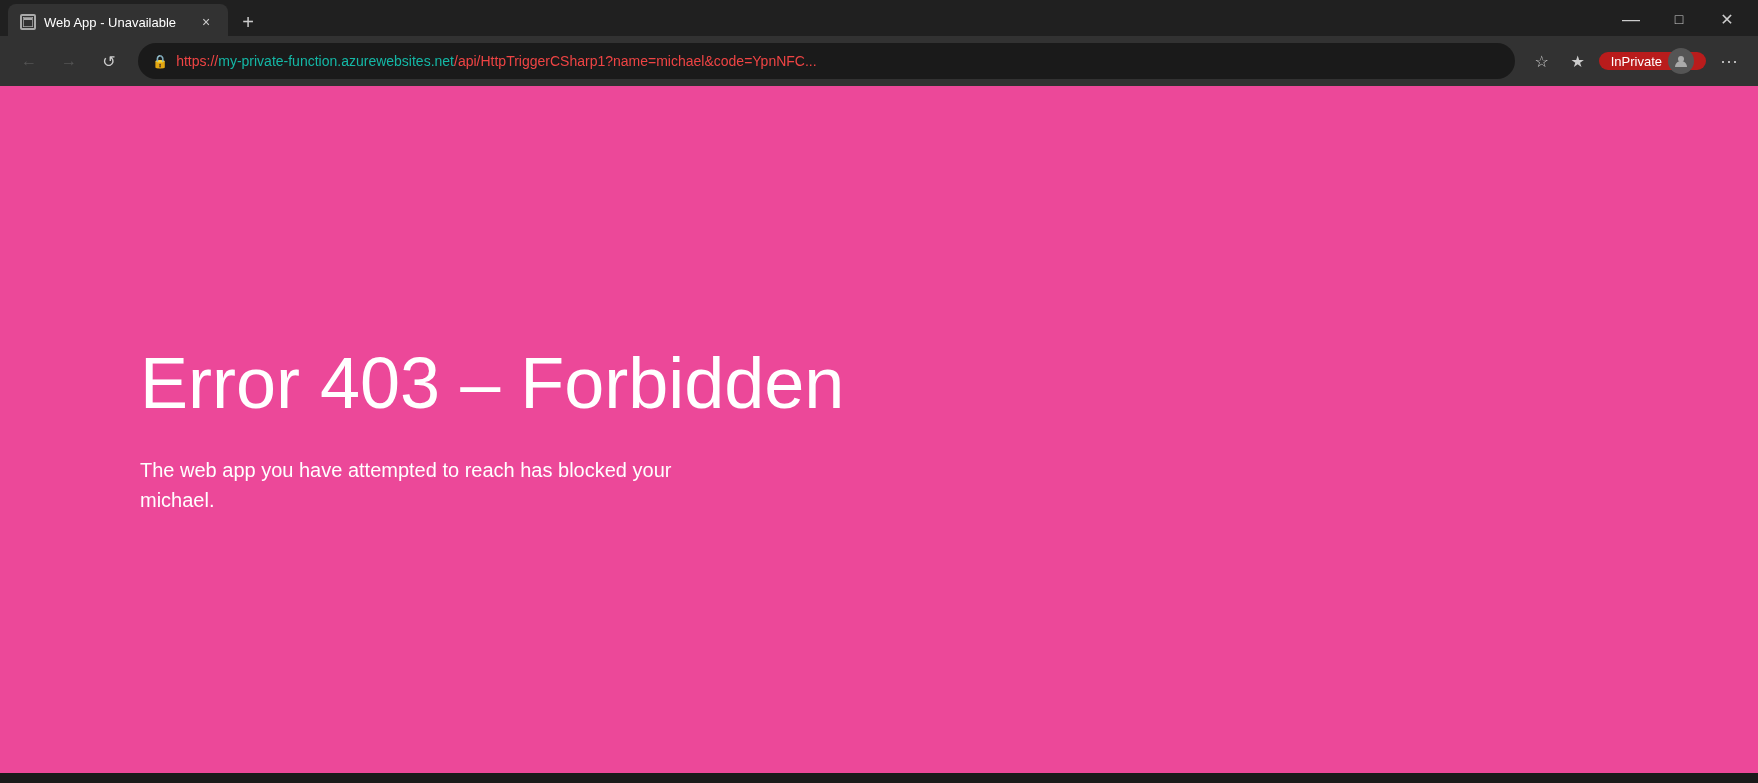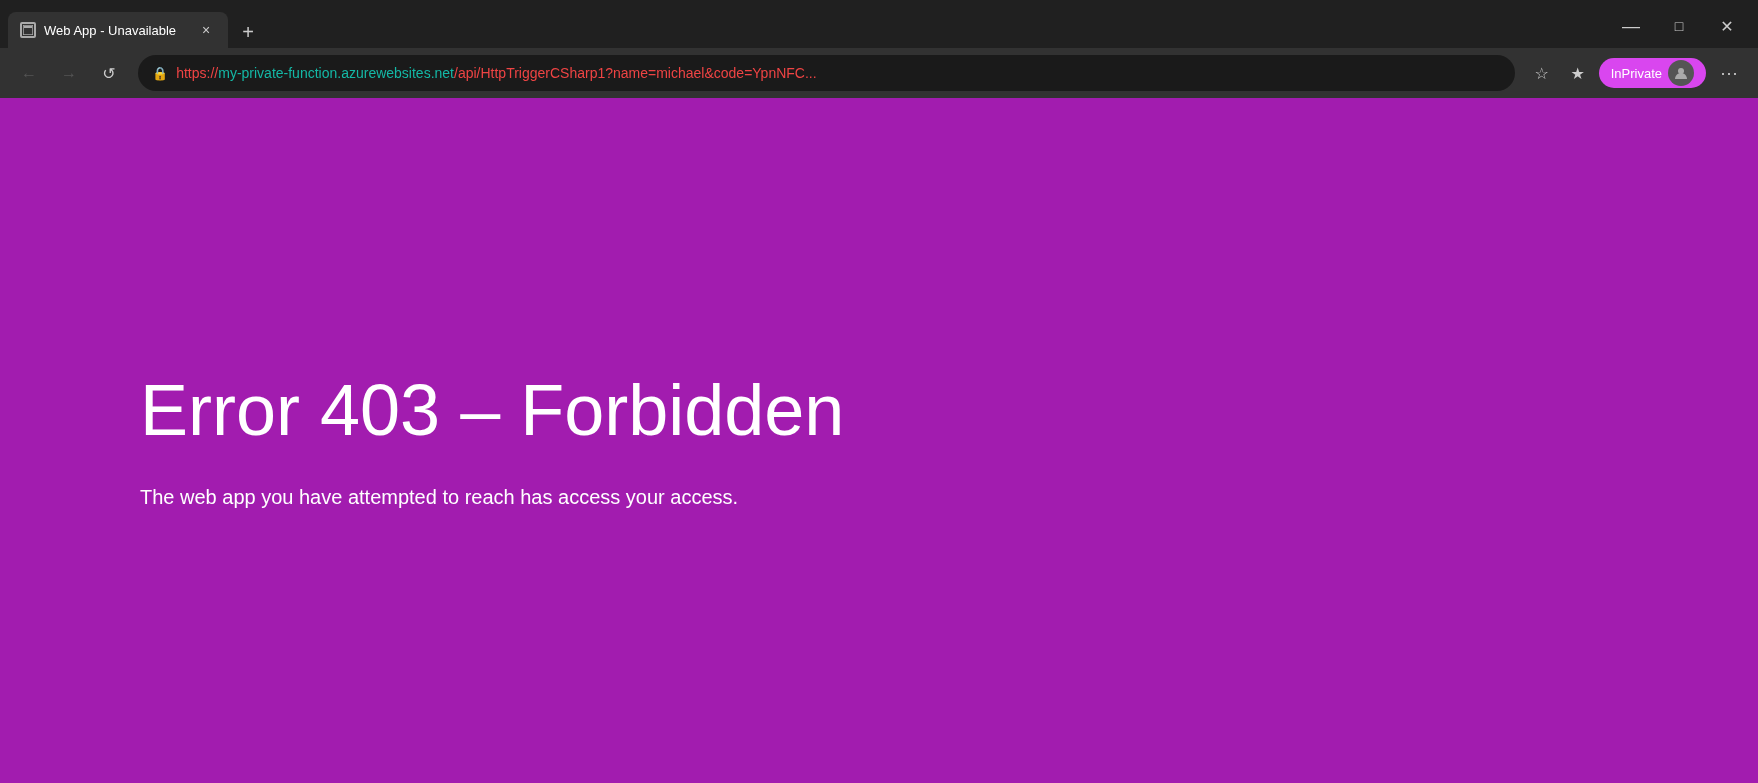--- a/index.html
+++ b/index.html
@@ -1,23 +1,23 @@
 <!DOCTYPE html>
 <html><head>
   <meta charset="utf-8">
   <style>
     * { margin: 0; padding: 0; box-sizing: border-box; }
     body { width: 1758px; height: 783px; font-family: 'Segoe UI', Arial, sans-serif; overflow: hidden; background: #1a1a1a; }
 
     
     .tab-bar {
       display: flex;
-      align-items: flex-end;
+      align-items: center;
       background: #202020;
-      height: 48px;
+      height: 36px;
       padding: 0 8px;
       padding-top: 8px;
     }
     .tab {
       display: flex;
       align-items: center;
       background: #323232;
       border-radius: 8px 8px 0 0;
       padding: 0 12px;
       height: 36px;
@@ -128,32 +128,32 @@
       align-items: center;
       justify-content: center;
       color: #ccc;
       font-size: 16px;
       cursor: pointer;
       border-radius: 50%;
       flex-shrink: 0;
     }
 
     .inprivate-btn {
-      background: #d946ef;
+      background: #b91c1c;
       color: #fff;
       border-radius: 20px;
       padding: 4px 12px;
       font-size: 13px;
       display: flex;
       align-items: center;
       gap: 6px;
       cursor: pointer;
       white-space: nowrap;
       flex-shrink: 0;
-      height: 30px;
+      height: 18px;
     }
     .profile-avatar {
       width: 26px;
       height: 26px;
       border-radius: 50%;
       background: #555;
       display: flex;
       align-items: center;
       justify-content: center;
       color: #ccc;
@@ -169,21 +169,21 @@
       color: #ccc;
       font-size: 18px;
       cursor: pointer;
       flex-shrink: 0;
     }
 
     
     .page-content {
       width: 100%;
       height: calc(783px - 96px);
-      background: #a21caf;
+      background: #ec4899;
       display: flex;
       flex-direction: column;
       justify-content: center;
       padding: 37px 140px;
     }
     .error-title {
       font-size: 72px;
       font-weight: 300;
       color: #fff;
       margin-bottom: 32px;
@@ -245,16 +245,16 @@
             <path d="M1 13c0-3.3 2.7-6 6-6s6 2.7 6 6" fill="#aaa"></path>
           </svg>
       </div>
     </div>
 
     <div class="more-btn">···</div>
   </div>
 
   <div class="page-content">
     <h1 class="error-title">Error 403 – Forbidden</h1>
-    <p class="error-description">The web app you have attempted to reach has access your access.</p>
+    <p class="error-description">The web app you have attempted to reach has blocked your michael.</p>
   </div>
 
 </div>
 
 </body></html>

